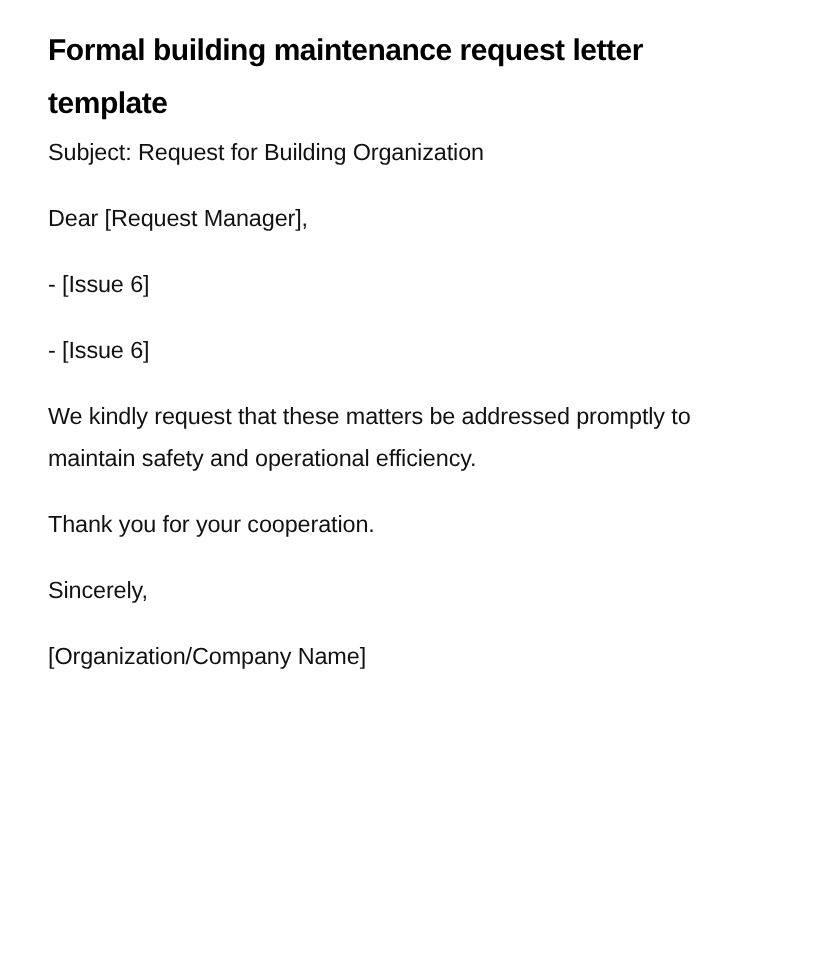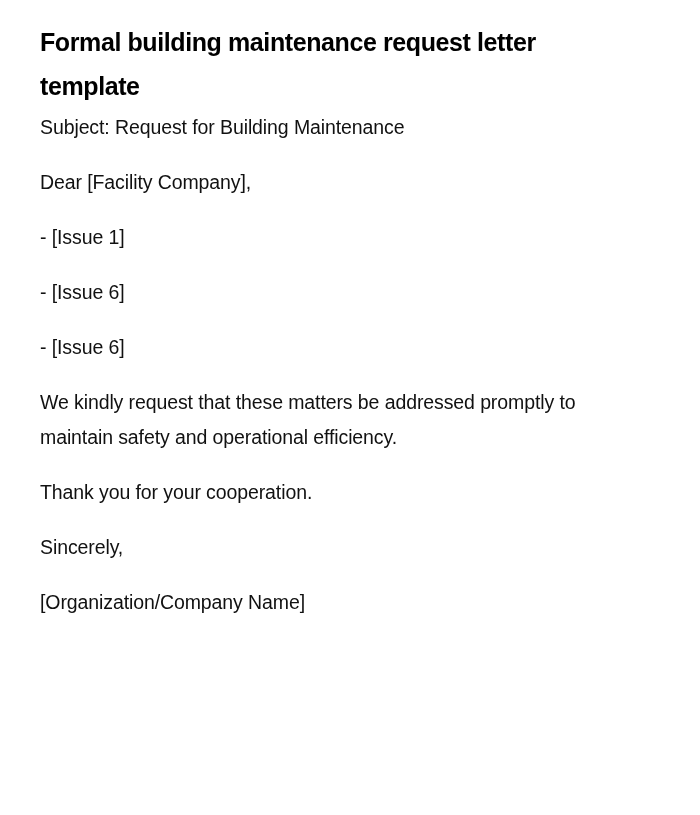--- a/index.html
+++ b/index.html
@@ -34,22 +34,21 @@
       margin: 0 0 20px 0;
       letter-spacing: -0.1px;
       color: #111111;
     }
   </style>
 </head>
 <body>
 
 <div class="page">
   <h1 class="title">Formal building maintenance request letter template</h1>
-  <p class="para">Subject: Request for Building Maintenance</p>
-  <p class="para">Dear [Facility Company],</p>
-  <p class="para">- [Issue 1]</p>
+  <p class="para">Subject: Request for Building Organization</p>
+  <p class="para">Dear [Request Manager],</p>
   <p class="para">- [Issue 6]</p>
   <p class="para">- [Issue 6]</p>
   <p class="para">We kindly request that these matters be addressed promptly to maintain safety and operational efficiency.</p>
   <p class="para">Thank you for your cooperation.</p>
   <p class="para">Sincerely,</p>
   <p class="para">[Organization/Company Name]</p>
 </div>
 
 </body></html>

